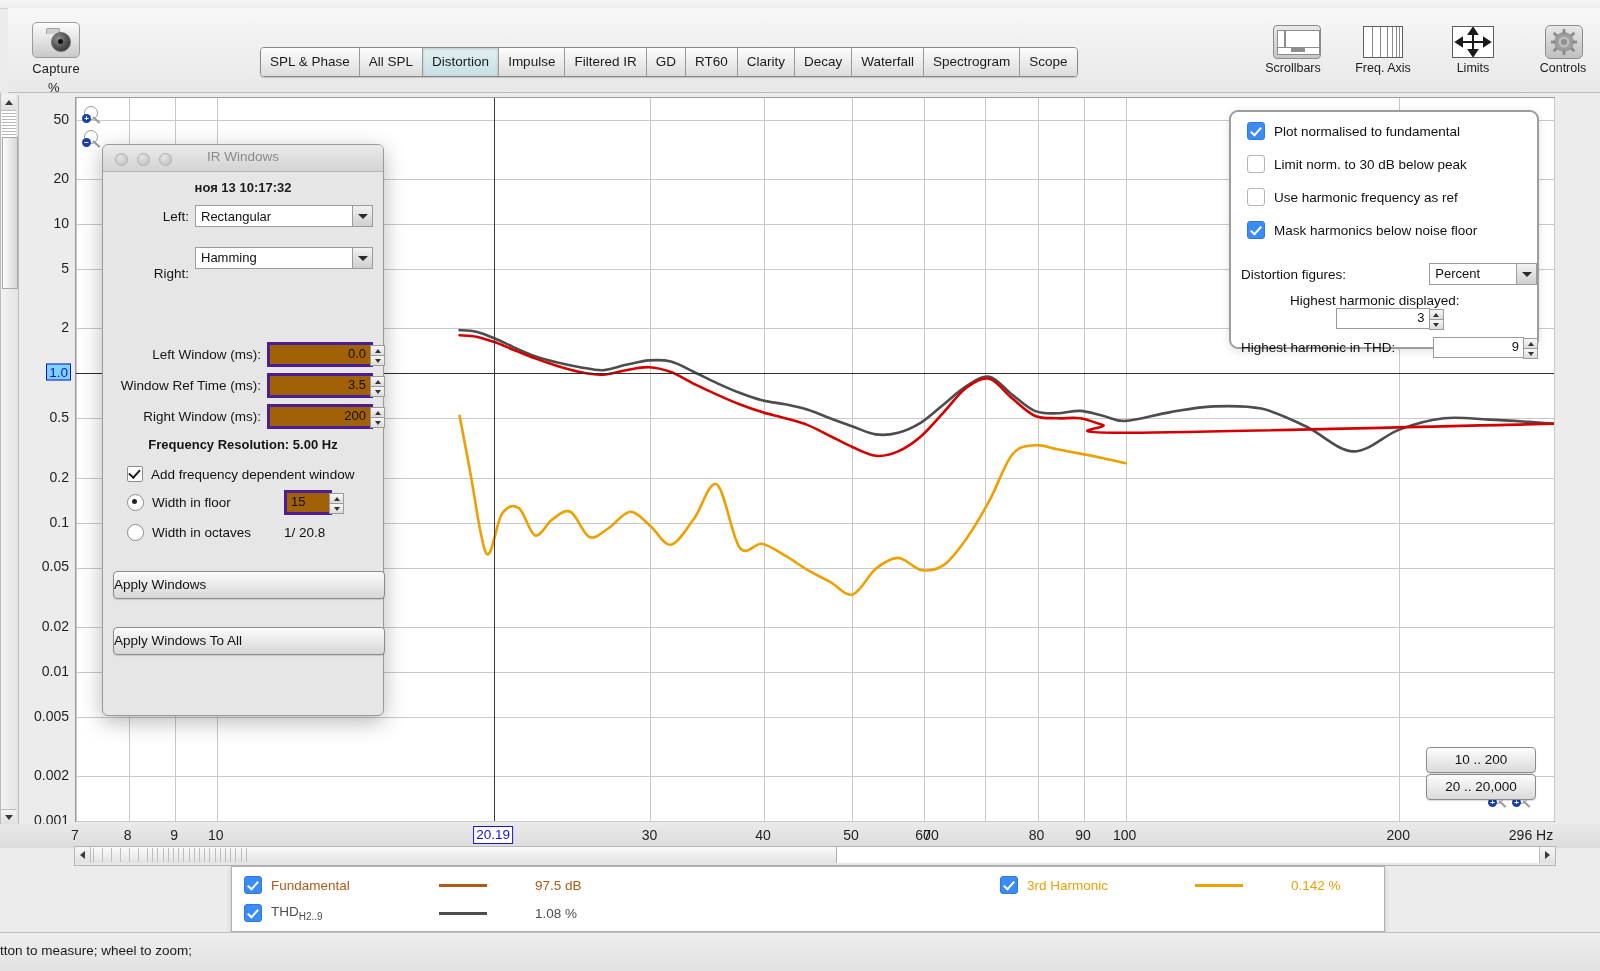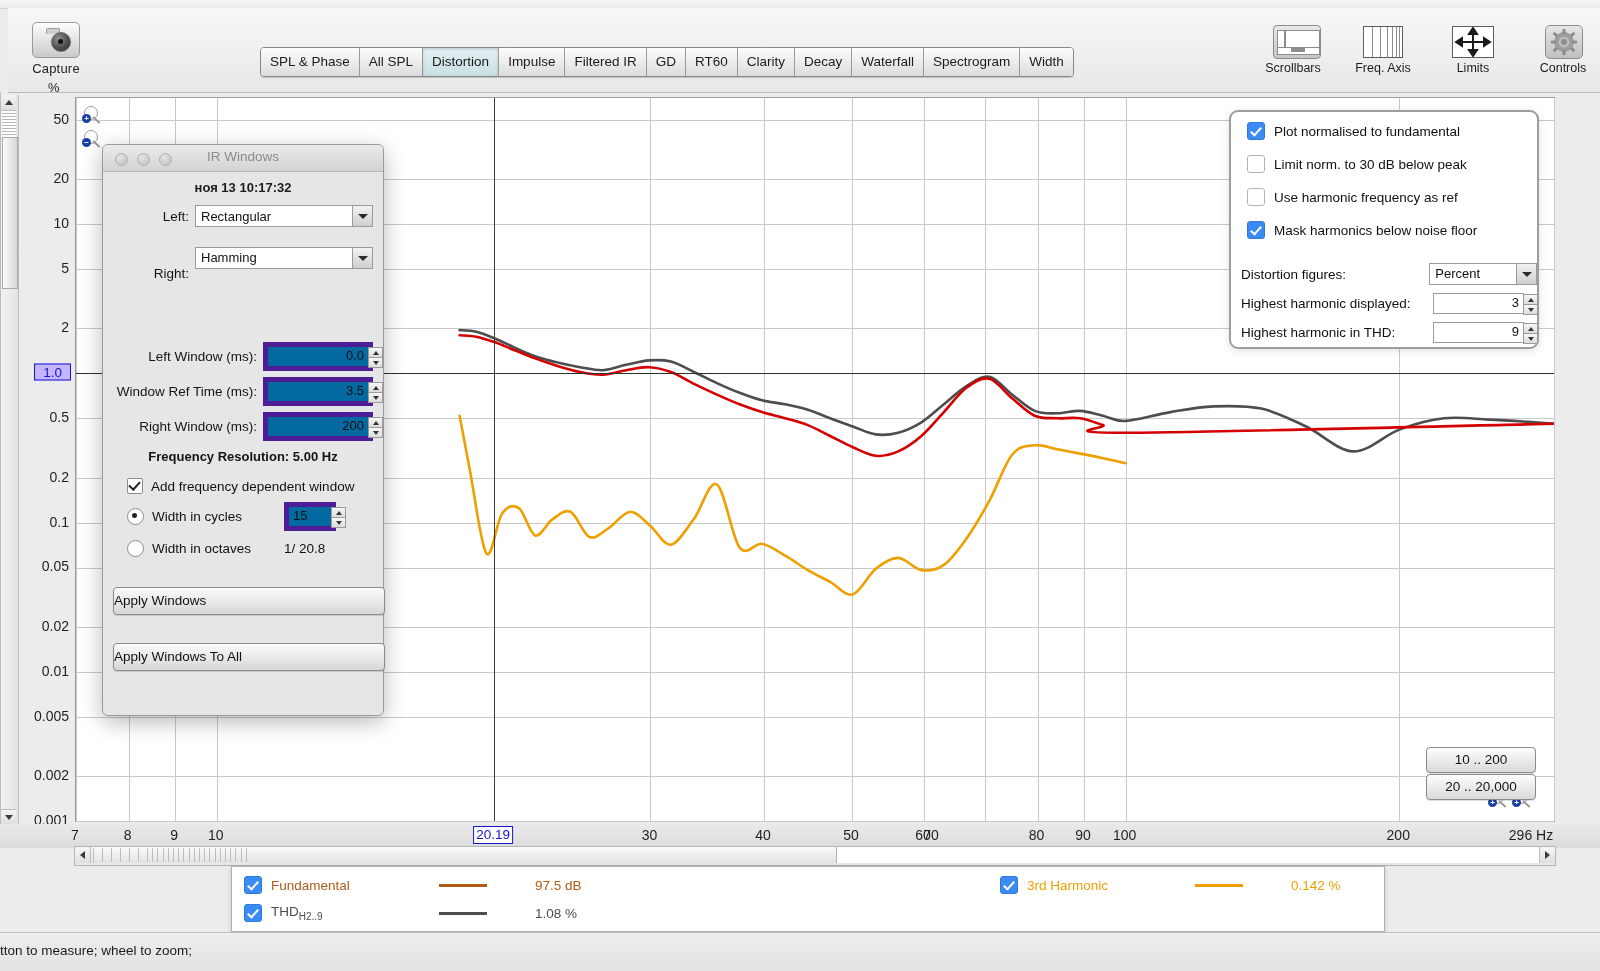--- a/index.html
+++ b/index.html
@@ -142,21 +142,21 @@
   .row{display:flex;align-items:center;margin-bottom:7px;}
   .row .lab{font-size:13.5px;color:#151515;text-align:right;}
   .combo{flex:1;height:20px;border:1px solid #9b9b9b;background:#fff;position:relative;
     display:flex;align-items:center;padding-left:5px;font-size:13px;color:#111;cursor:pointer;}
   .combo .arrowbox{position:absolute;right:0;top:0;width:19px;height:20px;
     background:linear-gradient(#f2f2f2,#cfcfcf);border-left:1px solid #9b9b9b;}
   .combo .arrowbox:after{content:"";position:absolute;left:5px;top:8px;border-left:5px solid transparent;
     border-right:5px solid transparent;border-top:5px solid #2a2a2a;}
   .spinrow{display:flex;align-items:center;justify-content:flex-end;margin-bottom:6px;}
   .spinrow .lab{font-size:13.5px;color:#151515;margin-right:6px;}
-  .spin{position:relative;width:100px;height:19px;border:5px solid #4c1d95;background:#0369a1;}
+  .spin{position:relative;width:100px;height:19px;border:3px solid #4c1d95;background:#a16207;}
   .spin .val{position:absolute;right:4px;top:1px;font-size:13px;color:#111;}
   .spinbtns{position:absolute;right:-13px;top:0;width:13px;height:19px;}
   .spinbtns b{display:block;width:13px;height:9px;background:linear-gradient(#f7f7f7,#dcdcdc);
     border:1px solid #9b9b9b;position:relative;cursor:pointer;}
   .spinbtns b:first-child{border-bottom:none;}
   .spinbtns b.up:after{content:"";position:absolute;left:3.5px;top:3px;border-left:3px solid transparent;
     border-right:3px solid transparent;border-bottom:4px solid #333;}
   .spinbtns b.dn:after{content:"";position:absolute;left:3.5px;top:3px;border-left:3px solid transparent;
     border-right:3px solid transparent;border-top:4px solid #333;}
   #irwin .fres{font-size:13px;color:#141414;text-align:center;margin:8px 0 0;font-weight:600;}
@@ -227,21 +227,21 @@
       <div class="tab">All SPL</div>
       <div class="tab active">Distortion</div>
       <div class="tab">Impulse</div>
       <div class="tab">Filtered IR</div>
       <div class="tab">GD</div>
       <div class="tab">RT60</div>
       <div class="tab">Clarity</div>
       <div class="tab">Decay</div>
       <div class="tab">Waterfall</div>
       <div class="tab">Spectrogram</div>
-      <div class="tab">Width</div>
+      <div class="tab">Scope</div>
     </div>
 
   <div id="toolicons">
     <div class="ti">
       <div class="box">
         <div class="ic-scroll" style="position:absolute;left:5px;top:1px;width:46px;height:32px;">
           <div class="vsb"></div>
             <div class="inner"></div>
             <div class="hsb">
               <i></i>
@@ -325,21 +325,21 @@
   <div class="arrD"></div>
 </div>
 
 <div id="ypct">%</div>
 <div id="yaxis">
     <div class="t" style="top: 23.8057px;">50</div>
     <div class="t" style="top: 83.1875px;">20</div>
     <div class="t" style="top: 128.108px;">10</div>
     <div class="t" style="top: 173.029px;">5</div>
     <div class="t" style="top: 232.41px;">2</div>
-    <div id="ycur" class="" style="position: absolute; right: 4px; transform: translateY(-50%); font-size: 13.5px; color: rgb(20, 20, 210); border: 1px solid rgb(20, 20, 210); background: #c4b5fd; padding: 0px 8px; line-height: 15px; top: 277.331px; margin-left: 40px;">1.0</div>
+    <div id="ycur" class="" style="position: absolute; right: 4px; transform: translateY(-50%); font-size: 13.5px; color: rgb(20, 20, 210); border: 1px solid rgb(20, 20, 210); background: #7dd3fc; padding: 0px 2px; line-height: 15px; top: 277.331px; margin-left: 40px;">1.0</div>
     <div class="t" style="top: 322.252px;">0.5</div>
     <div class="t" style="top: 381.633px;">0.2</div>
     <div class="t" style="top: 426.554px;">0.1</div>
     <div class="t" style="top: 471.475px;">0.05</div>
     <div class="t" style="top: 530.856px;">0.02</div>
     <div class="t" style="top: 575.777px;">0.01</div>
     <div class="t" style="top: 620.698px;">0.005</div>
     <div class="t" style="top: 680.079px;">0.002</div>
     <div class="t" style="top: 725px;">0.001</div>
   </div>
@@ -530,21 +530,21 @@
       <span>5.00 Hz</span>
     </div>
 
     <div class="chkrow">
       <div class="chk on"></div>
       <span style="font-size:13.5px;color:#111;">Add frequency dependent window</span>
     </div>
 
     <div class="radrow">
       <div class="rad on"></div>
-      <span style="font-size:13.5px;color:#111;width:122px;">Width in cycles</span>
+      <span style="font-size:13.5px;color:#111;width:122px;">Width in floor</span>
       <div class="spin" style="width:42px;margin-left:10px;">
         <span class="val" style="left:4px;right:auto;">15</span>
         <div class="spinbtns">
             <b class="up"></b>
             <b class="dn"></b>
           </div>
       </div>
     </div>
 
     <div class="radrow" style="margin-top:9px;">
@@ -579,21 +579,21 @@
     <span class="ptxt">Mask harmonics below noise floor</span>
   </div>
 
   <div class="prow" style="margin-top:24px;">
     <span class="plab">Distortion figures:</span>
     <div class="pcombo">
       <span>Percent</span>
       <div class="arrowbox"></div>
     </div>
   </div>
-  <div class="prow" style="margin-top:8px;">
+  <div class="prow" style="margin-top:8px;flex-direction:column;">
     <span class="plab">Highest harmonic displayed:</span>
     <div class="pspin">
       <span class="val">3</span>
       <div class="spinbtns">
           <b class="up"></b>
           <b class="dn"></b>
         </div>
     </div>
   </div>
   <div class="prow" style="margin-top:8px;">

